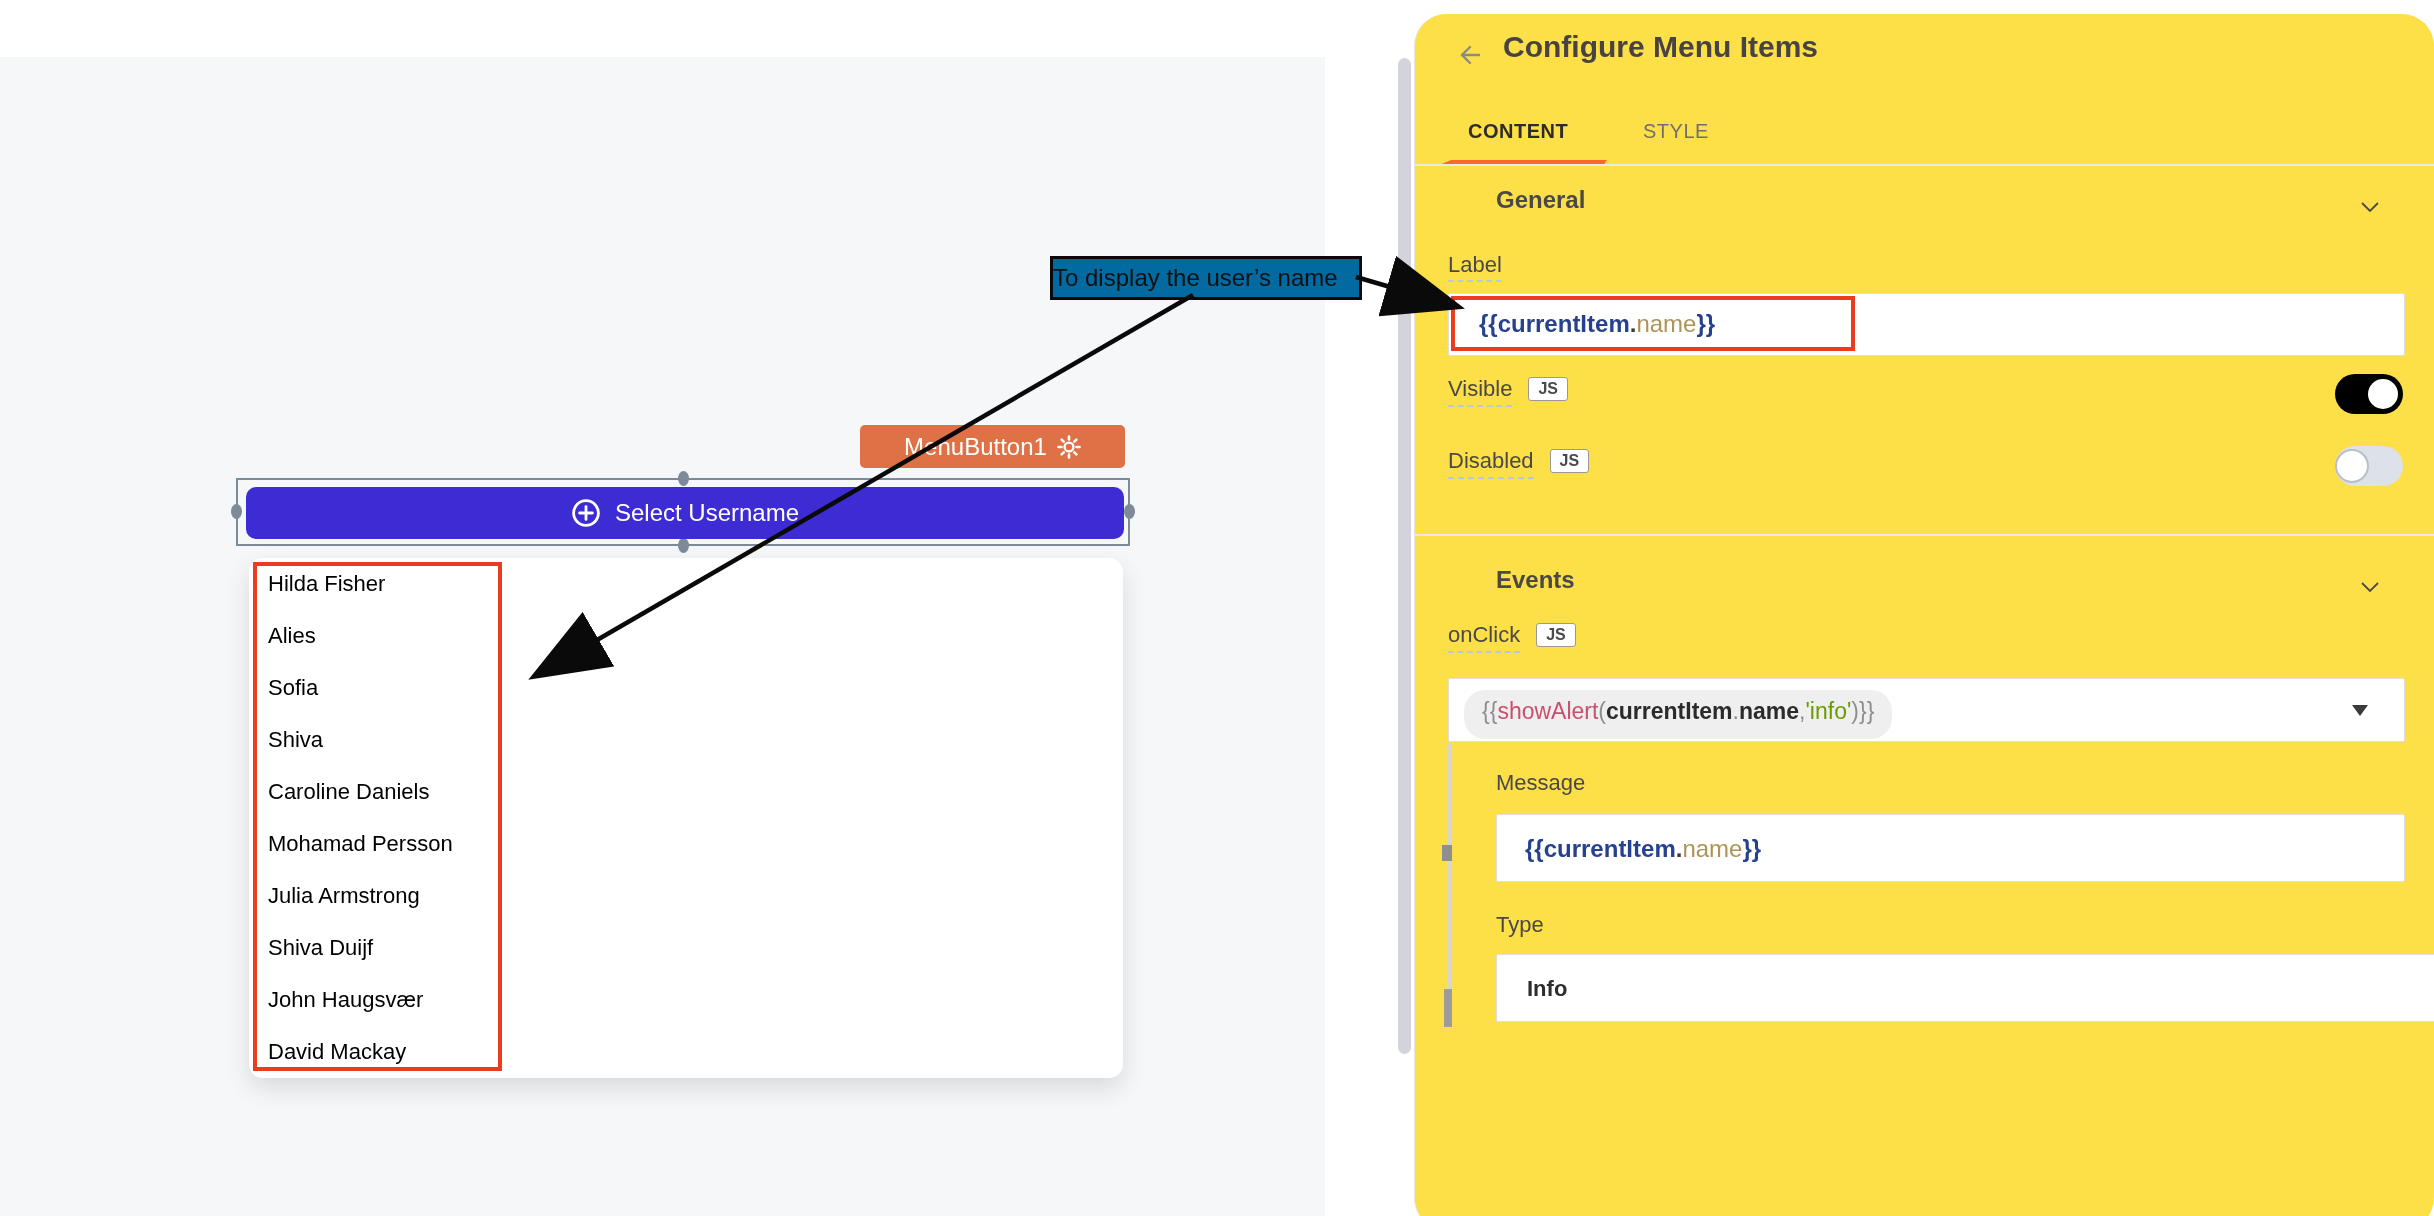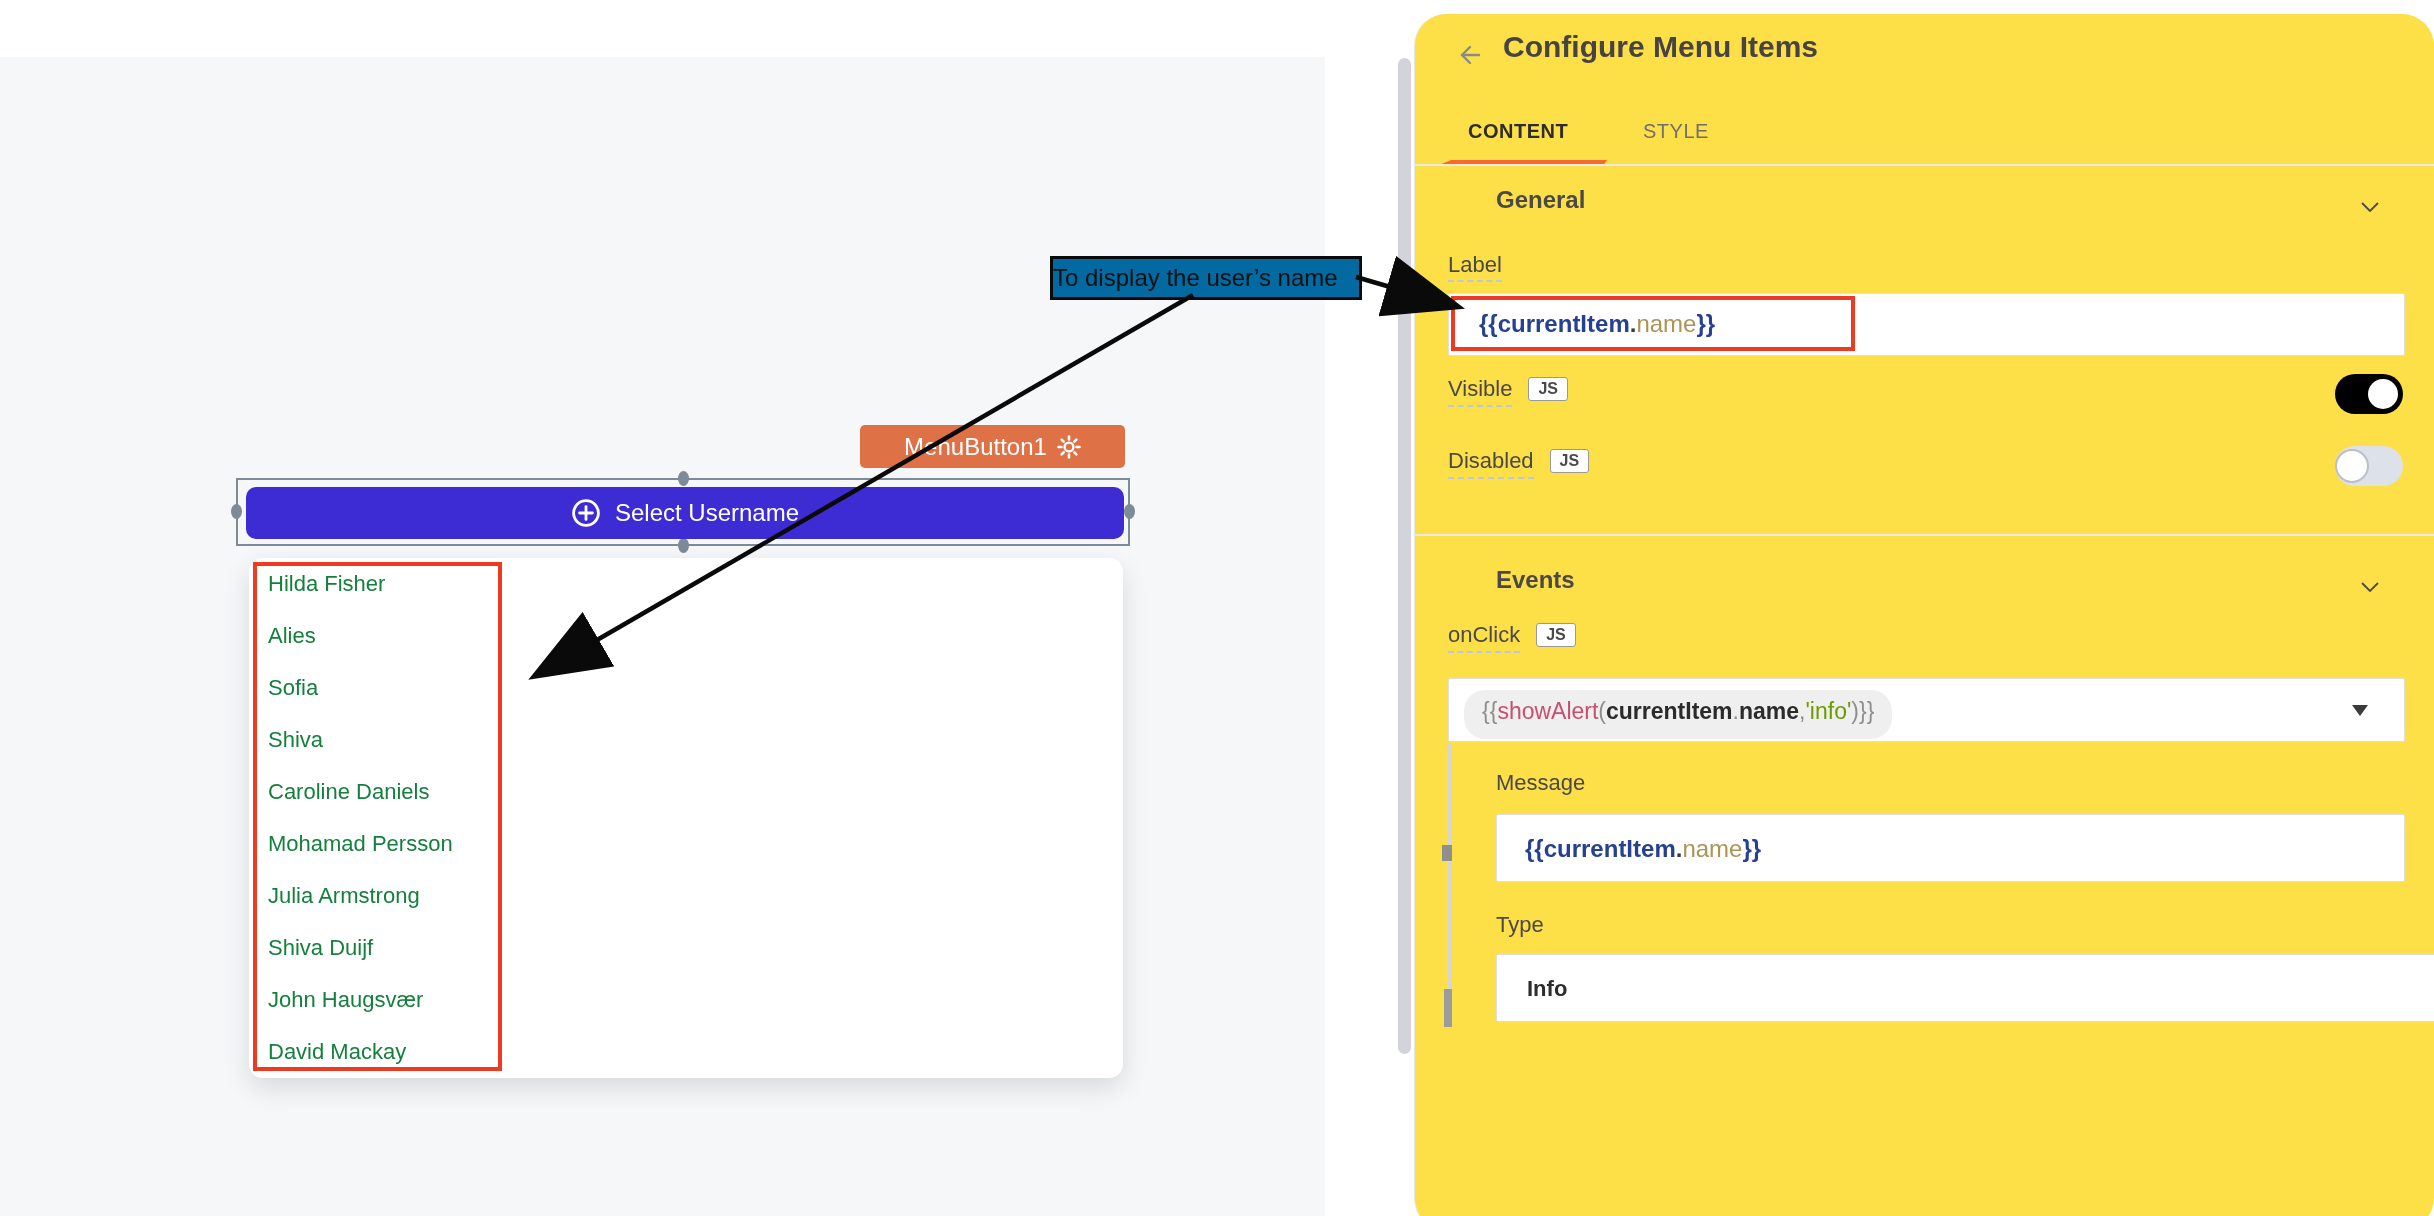--- a/index.html
+++ b/index.html
@@ -14,21 +14,21 @@
   .widget-badge{left:860px;top:425px;width:265px;height:43px;background:#df7147;border-radius:5px;
     display:flex;align-items:center;justify-content:center;gap:10px;color:#fff;font-size:24px;}
   .sel-rect{left:236px;top:478px;width:894px;height:68px;border:2px solid #7d8a98;box-sizing:border-box;}
   .handle{width:11px;height:15px;background:#7d8a98;border-radius:50%;}
   .menu-btn{left:246px;top:487px;width:878px;height:52px;background:#3d2bd3;border-radius:10px;
     display:flex;align-items:center;justify-content:center;gap:14px;color:#fff;font-size:24px;cursor:pointer;}
   .dropdown{left:249px;top:558px;width:874px;height:520px;background:#fff;border-radius:14px;
     box-shadow:0 10px 26px rgba(0,0,0,.12);}
   .red-outline-list{left:4px;top:4px;width:249px;height:509px;border:4px solid #ed3b21;box-sizing:border-box;}
   .menu-items{left:19px;top:0;width:230px;}
-  .menu-item{height:52px;line-height:52px;font-size:22px;color:#15803d;white-space:nowrap;}
+  .menu-item{height:52px;line-height:52px;font-size:22px;color:#000000;white-space:nowrap;}
 
   .annotation{left:1050px;top:256px;width:306px;height:38px;background:#0369a1;border:3.5px solid #0a0a0a;
     box-sizing:content-box;display:flex;align-items:center;justify-content:flex-start;
     font-size:24px;color:#111;white-space:nowrap;}
 
   .arrows{left:0;top:0;width:2434px;height:1216px;pointer-events:none;z-index:60;}
 
   
   .panel{left:1414px;top:14px;width:1020px;height:1216px;background:#fde047;border-left:1.5px solid #e6e6e6;box-sizing:border-box;border-radius:32px;}
   .panel .back{left:34px;top:22px;width:40px;height:38px;display:flex;align-items:center;justify-content:center;cursor:pointer;}

